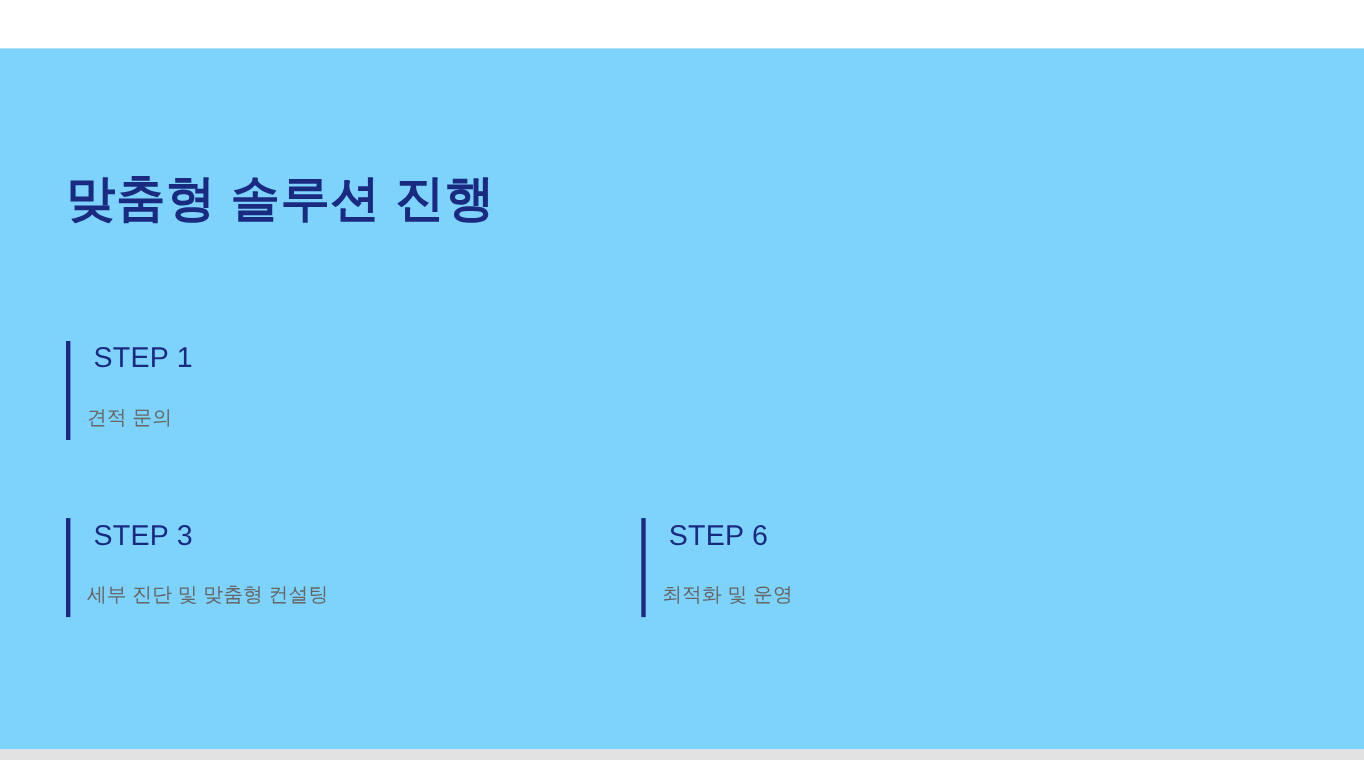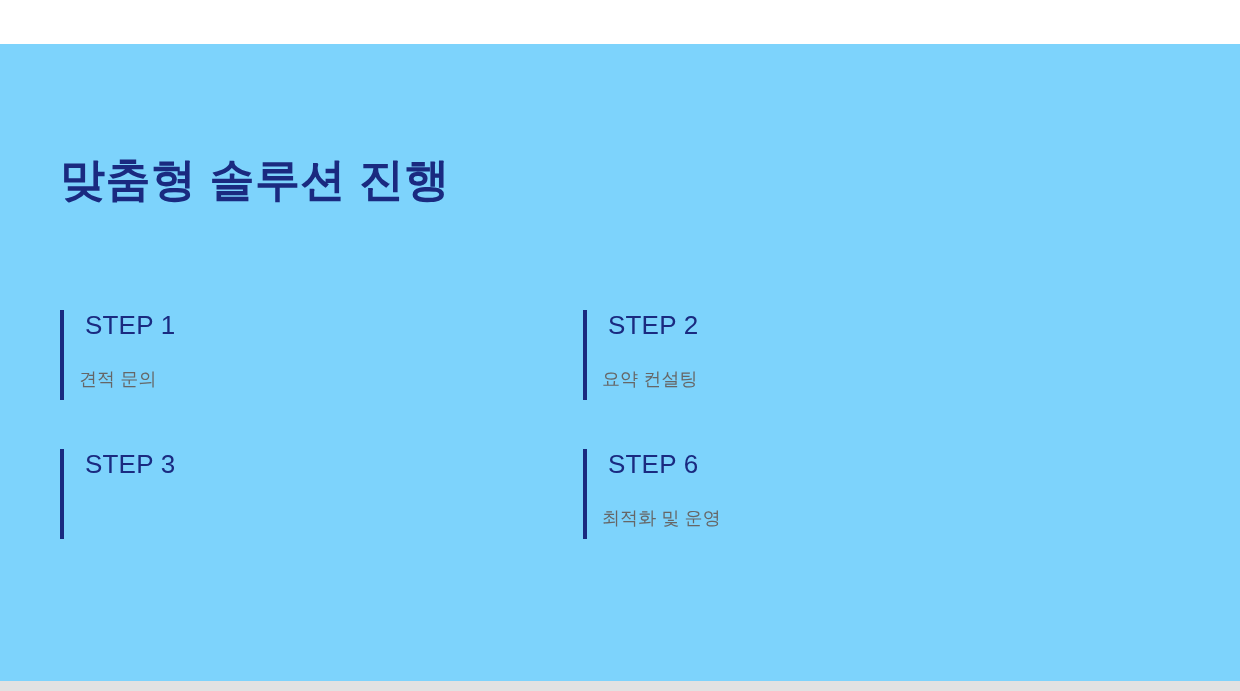--- a/index.html
+++ b/index.html
@@ -50,21 +50,21 @@
     width: 470px;
     height: 90px;
     padding-left: 20px;
     box-sizing: border-box;
     border-left: 4px solid #1a2a80;
   }
 
   .step-card.col-1 { left: 60px; }
   .step-card.col-2 { left: 583px; }
   .step-card.row-1 { top: 266px; }
-  .step-card.row-2 { top: 405px; padding-left: 48px; }
+  .step-card.row-2 { top: 427px; padding-left: 48px; }
 
   .step-label {
     position: absolute;
     left: 21px;
     top: 0px;
     font-size: 26px;
     font-weight: 500;
     color: #1a2a80;
     letter-spacing: 0.2px;
     white-space: nowrap;
@@ -97,27 +97,24 @@
 
   <div class="slide-title">맞춤형 솔루션 진행</div>
 
   <div class="steps-grid">
 
     <div class="step-card col-1 row-1">
       <div class="step-label">STEP 1</div>
       <div class="step-desc">견적 문의</div>
     </div>
 
-    <div class="step-card col-2 row-1">
-      <div class="step-label">STEP 2</div>
-      <div class="step-desc">요약 컨설팅</div>
-    </div>
 
     <div class="step-card col-1 row-2">
       <div class="step-label">STEP 3</div>
+      <div class="step-desc">세부 진단 및 맞춤형 컨설팅</div>
     </div>
 
     <div class="step-card col-2 row-2">
       <div class="step-label">STEP 6</div>
       <div class="step-desc">최적화 및 운영</div>
     </div>
 
   </div>
 </div>
 

